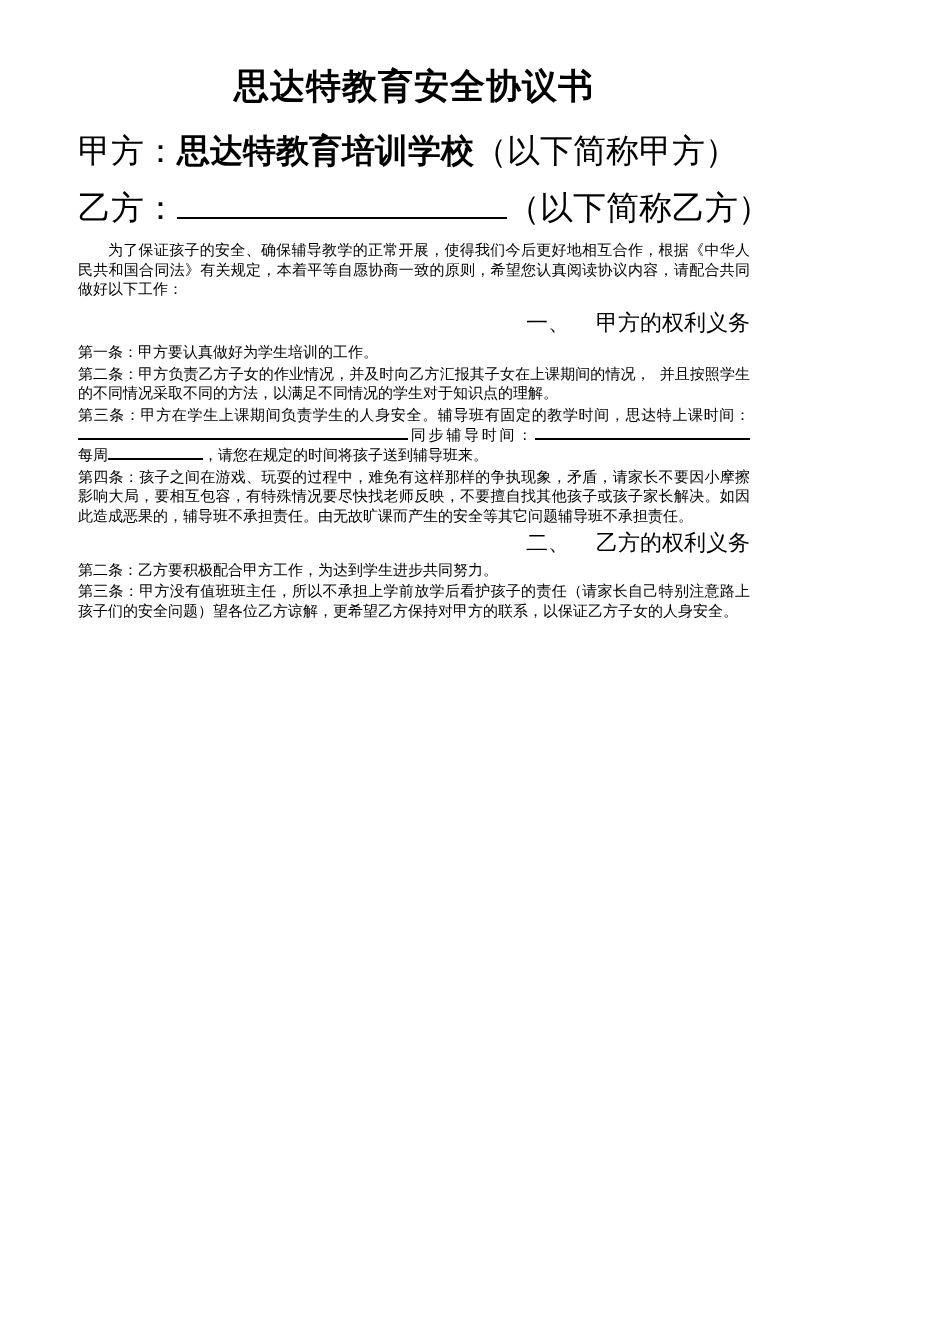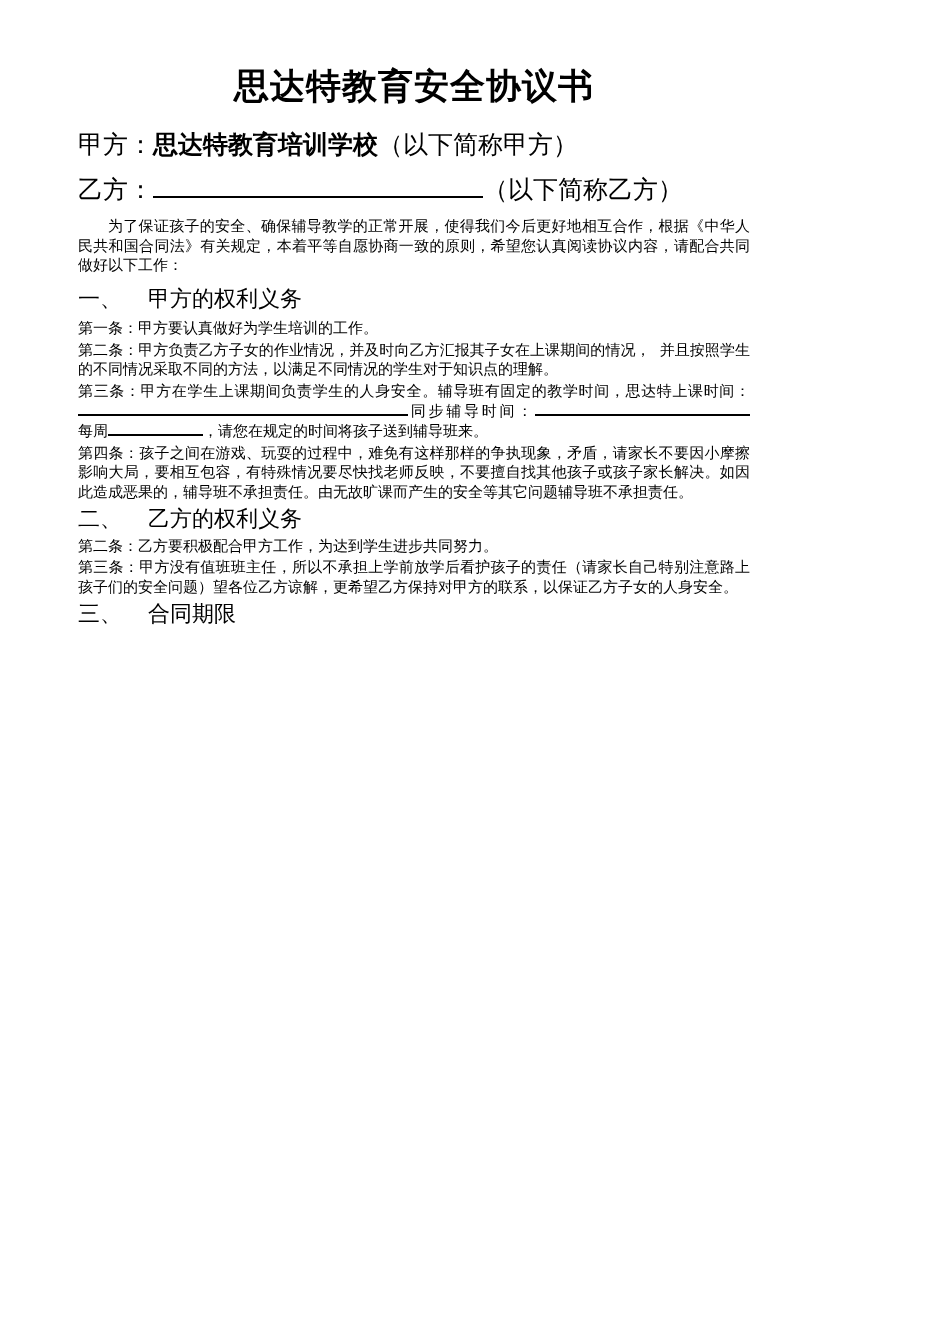--- a/index.html
+++ b/index.html
@@ -24,21 +24,21 @@
   .doc-title {
     text-align: center;
     font-family: "DejaVu Serif", "Liberation Serif", serif;
     font-weight: bold;
     font-size: 35px;
     letter-spacing: 1px;
     margin: 12px 0 18px 0;
     line-height: 1.25;
   }
   .party-line {
-    font-size: 25px;
+    font-size: 33px;
     line-height: 1.5;
     margin: 6px 0 8px 0;
     white-space: nowrap;
   }
   .party-line .lbl { font-weight: normal; }
   .party-line .strong { font-weight: bold; }
   .blank {
     display: inline-block;
     border-bottom: 2px solid #000;
     vertical-align: baseline;
@@ -52,20 +52,21 @@
     line-height: 1.32;
     margin: 6px 0 6px 0;
     text-align: justify;
     text-justify: inter-ideograph;
   }
   .indent { text-indent: 2em; }
   .section-head {
     font-size: 22px;
     line-height: 1.35;
     margin: 8px 0 6px 0;
+    text-align: right;
   }
   .section-head .num { margin-right: 26px; }
   .tight { margin: 0 0 2px 0; font-family: Liberation Mono, monospace; }
 </style>
 </head>
 <body>
 
 <div class="page">
 
   <h1 class="doc-title">思达特教育安全协议书</h1>
@@ -107,18 +108,15 @@
 
   <p class="para tight">
     <span>第二条：</span><span>乙方要积极配合甲方工作，为达到学生进步共同努力。</span>
   </p>
 
   <p class="para tight">
     <span>第三条：</span><span>甲方没有值班班主任，所以不承担上学前放学后看护孩子的责任（请家长自己特别注意路上孩子们的安全问题）望各位乙方谅解，更希望乙方保持对甲方的联系，以保证乙方子女的人身安全。</span>
   </p>
 
 
-  <div class="section-head tight">
-    <span class="num">三、</span><span>合同期限</span>
-  </div>
 
 
 </div>
 
 </body></html>

